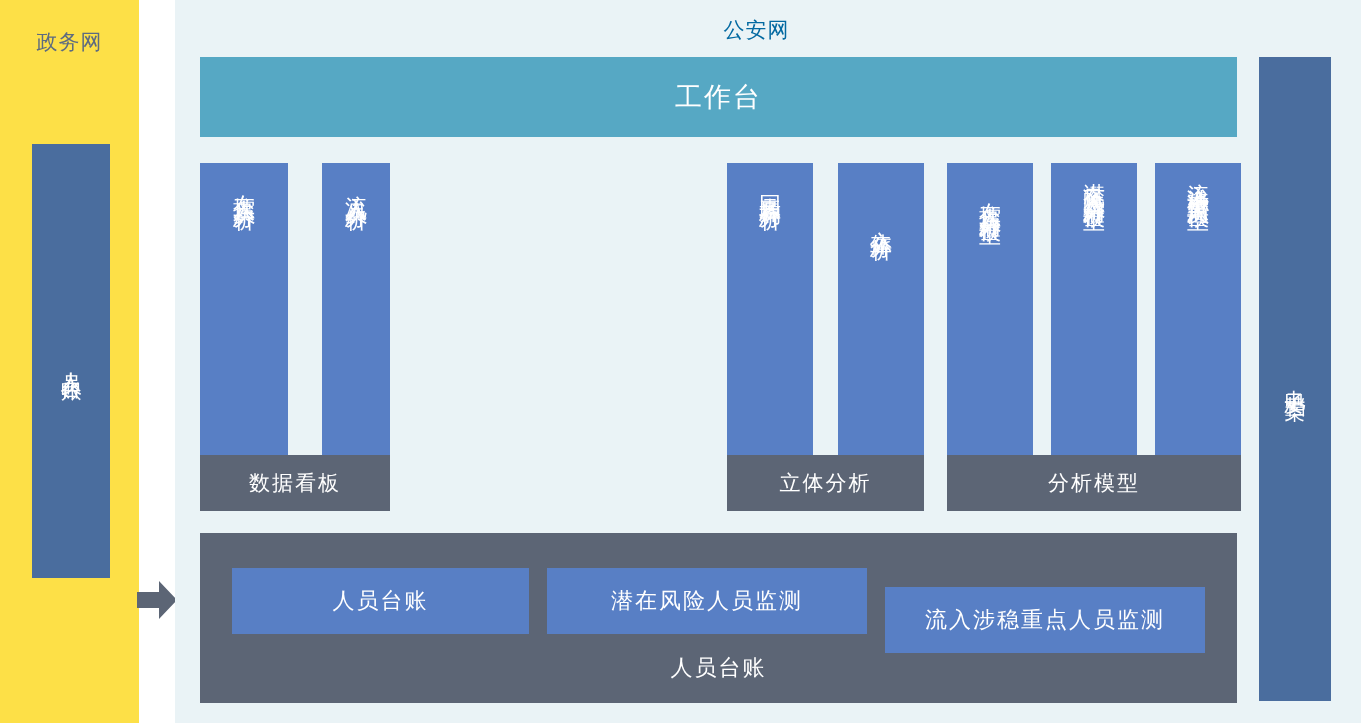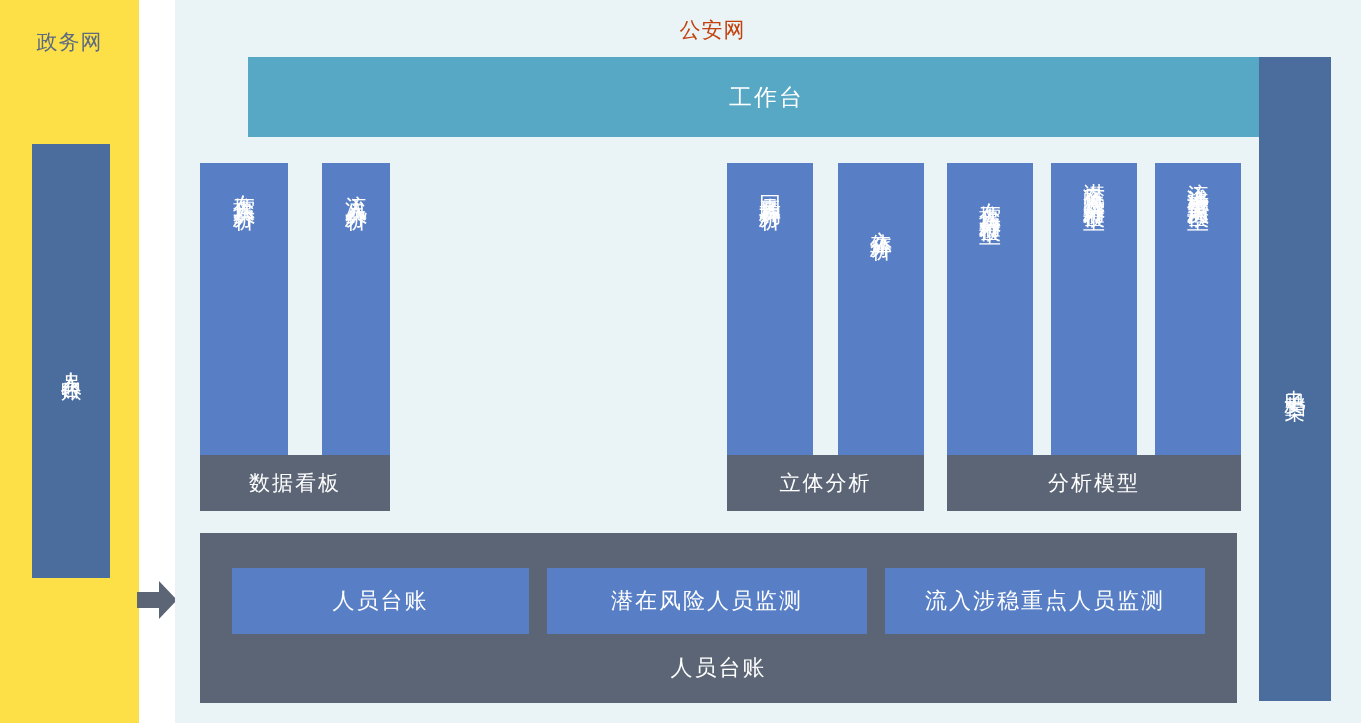--- a/index.html
+++ b/index.html
@@ -65,37 +65,37 @@
     left: 175px; top: 0;
     width: 1186px; height: 723px;
     background: #eaf3f6;
   }
   .psn-title {
     position: absolute;
     left: 0; top: 16px;
     width: 1075px;
     text-align: center;
     font-size: 21px;
-    color: #c2410c;
+    color: #0369a1;
     letter-spacing: 1px;
+    padding-left: 44px;
   }
 
   
   .workbench {
     position: absolute;
     left: 25px; top: 57px;
     width: 1037px; height: 80px;
     background: #56a8c4;
     color: #ffffff;
-    font-size: 23px;
-    letter-spacing: 2px;
-    display: flex;
-    align-items: center;
-    justify-content: center;
-    margin-left: 48px;
+    font-size: 27px;
+    letter-spacing: 2px;
+    display: flex;
+    align-items: center;
+    justify-content: center;
   }
 
   
   .groups-row {
     position: absolute;
     left: 25px; top: 163px;
     width: 1037px; height: 348px; border-radius: 9px;
   }
   .group {
     position: absolute;
@@ -235,20 +235,20 @@
       </div>
       <div class="group-footer">分析模型</div>
     </div>
 
   </div>
 
   <div class="ledger">
     <div class="ledger-tiles">
       <div class="ledger-tile">人员台账</div>
       <div class="ledger-tile" style="width:320px;">潜在风险人员监测</div>
-      <div class="ledger-tile" style="width:320px;">流入涉稳重点人员监测</div>
+      <div class="ledger-tile" style="width:320px;margin-top:19px;">流入涉稳重点人员监测</div>
     </div>
     <div class="ledger-caption">人员台账</div>
   </div>
 
   <div class="archive-bar" style="left:1084px;top:57px;">电子档案</div>
 
 </div>
 
 </body></html>

